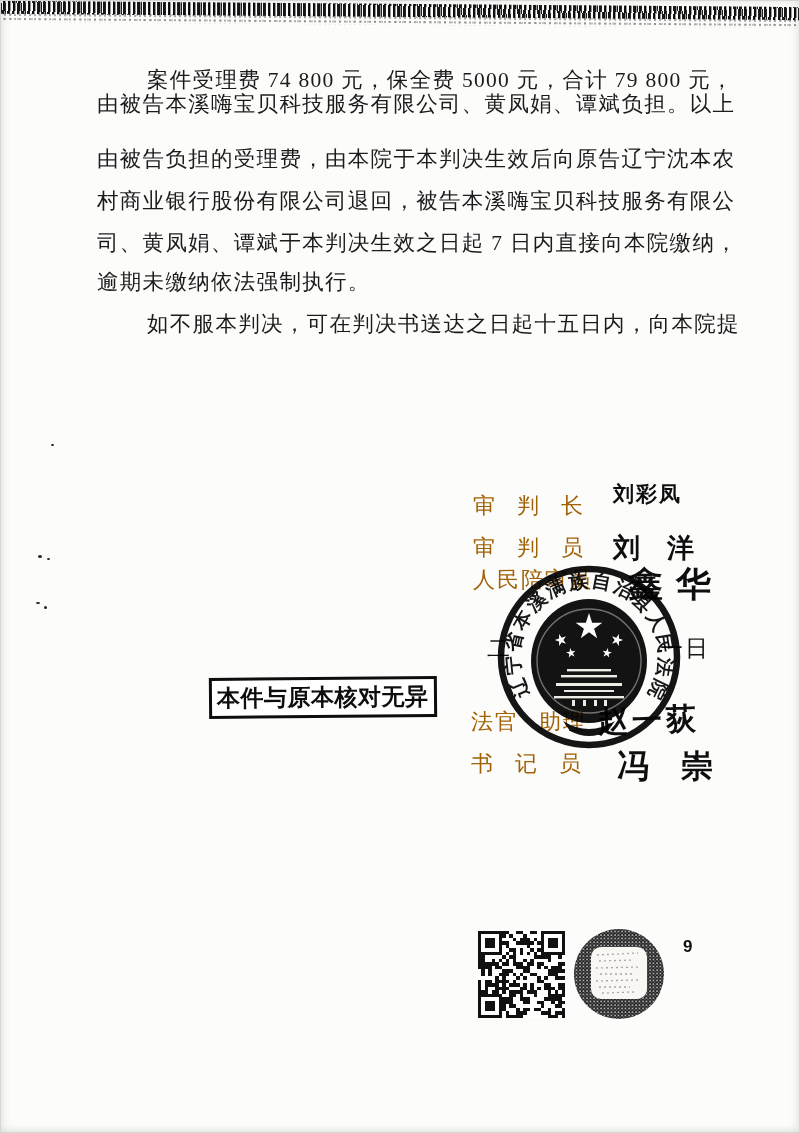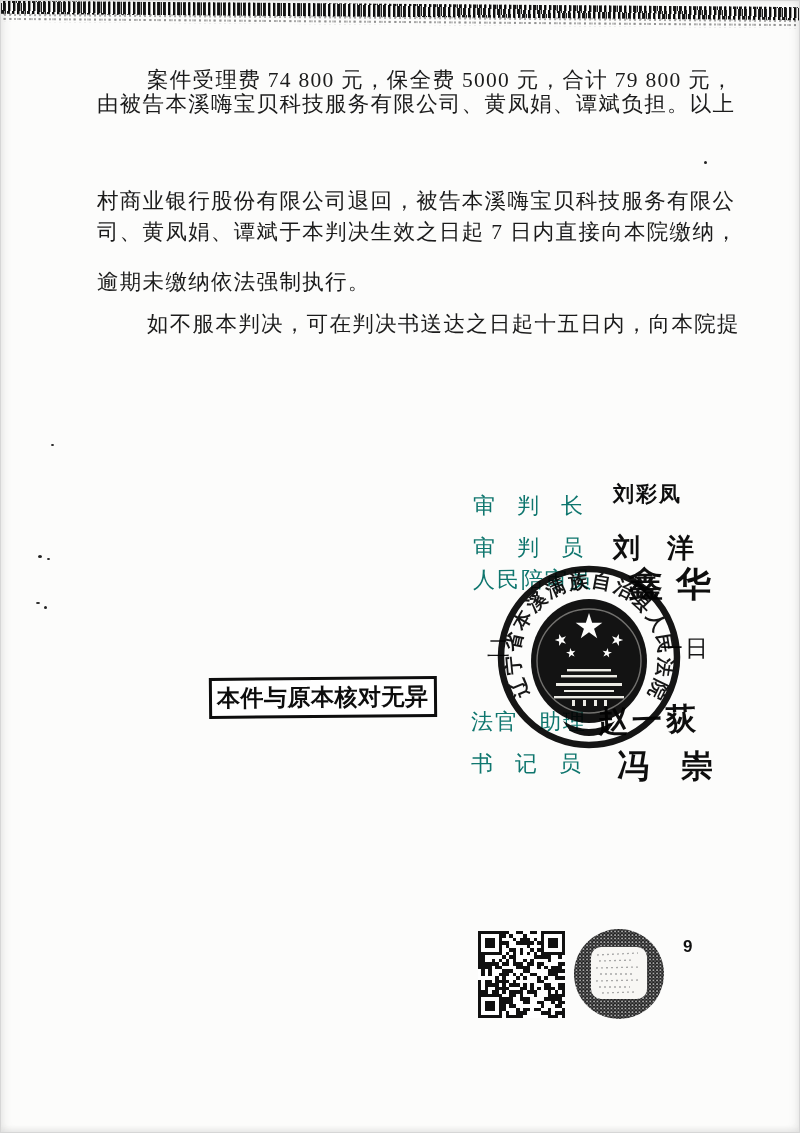--- a/index.html
+++ b/index.html
@@ -24,21 +24,21 @@
     background-image:
       radial-gradient(circle at 2px 2px, rgba(0,0,0,.6) 1px, transparent 1.5px),
       radial-gradient(circle at 4px 1px, rgba(0,0,0,.4) 1px, transparent 1.4px);
     background-size:5px 4px, 7px 5px;
   }
   .bl{
     position:absolute; left:96px; white-space:nowrap;
     font-size:21.5px; letter-spacing:1.3px; color:#1b1b1b;
   }
   .indent{left:146px;}
-  .sig-label{position:absolute; left:472px; font-size:22px; color:#0f766e; white-space:nowrap;}
+  .sig-label{position:absolute; left:472px; font-size:22px; color:#a16207; white-space:nowrap;}
   .sig-name{position:absolute; font-weight:700; color:#0e0e0e; white-space:nowrap;}
   .datechar{position:absolute; font-size:23px; color:#151515;}
   .stamp-box{
     position:absolute; left:208px; top:676px;
     border:3px solid #0d0d0d; padding:2px 5px;
     font-size:23px; font-weight:700; letter-spacing:.5px; color:#0d0d0d;
     transform:rotate(-0.5deg); background:rgba(255,255,255,.85); white-space:nowrap;
   }
   .seal{position:absolute; left:492px; top:560px; width:192px; height:192px; mix-blend-mode:multiply;}
   .roundstamp{position:absolute; left:571px; top:926px; width:94px; height:94px;}
@@ -49,22 +49,23 @@
 </head>
 <body>
 
 <div class="page">
 
   <div class="noise-top"></div>
   <div class="noise-top2"></div>
 
   <div class="bl indent" style="top:64px">案件受理费 74 800 元，保全费 5000 元，合计 79 800 元，</div>
   <div class="bl" style="top:88px">由被告本溪嗨宝贝科技服务有限公司、黄凤娟、谭斌负担。以上</div>
+  <div class="bl" style="top:143px">由被告负担的受理费，由本院于本判决生效后向原告辽宁沈本农</div>
   <div class="bl" style="top:185px">村商业银行股份有限公司退回，被告本溪嗨宝贝科技服务有限公</div>
-  <div class="bl" style="top:216px">司、黄凤娟、谭斌于本判决生效之日起 7 日内直接向本院缴纳，</div>
+  <div class="bl" style="top:227px">司、黄凤娟、谭斌于本判决生效之日起 7 日内直接向本院缴纳，</div>
   <div class="bl" style="top:266px">逾期未缴纳依法强制执行。</div>
 
   <div class="bl indent" style="top:308px">如不服本判决，可在判决书送达之日起十五日内，向本院提</div>
 
   <div class="sig-label" style="top:490px">审　判　长</div>
   <div class="sig-name" style="top:479px;left:612px;font-size:21px;letter-spacing:2px">刘彩凤</div>
 
   <div class="sig-label" style="top:532px">审　判　员</div>
   <div class="sig-name" style="top:529px;left:612px;font-size:27px">刘　洋</div>
 

